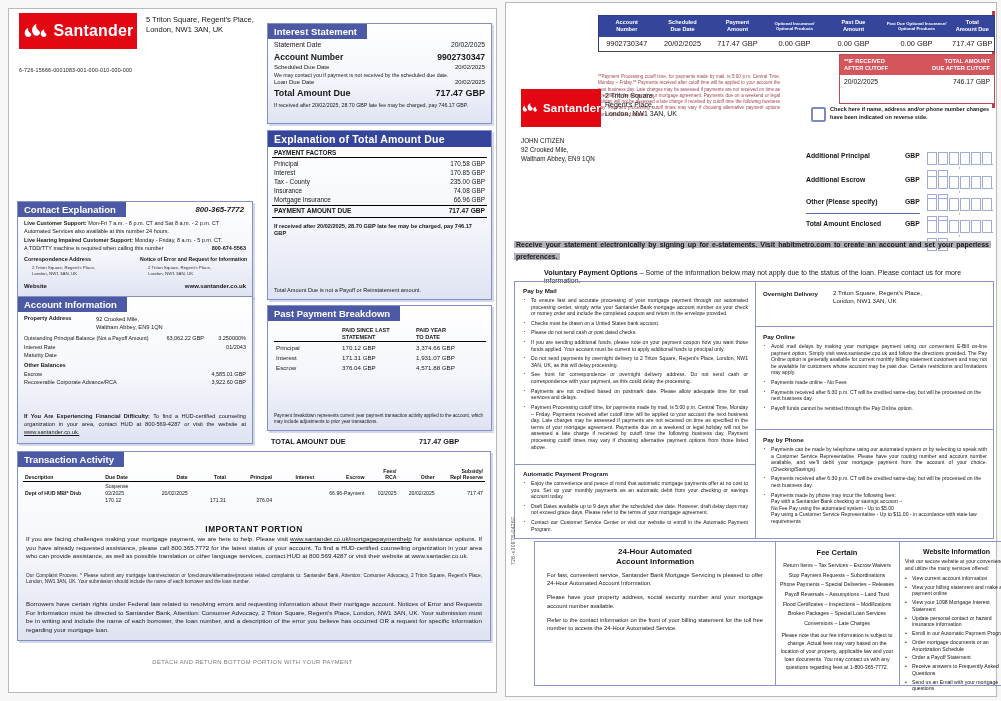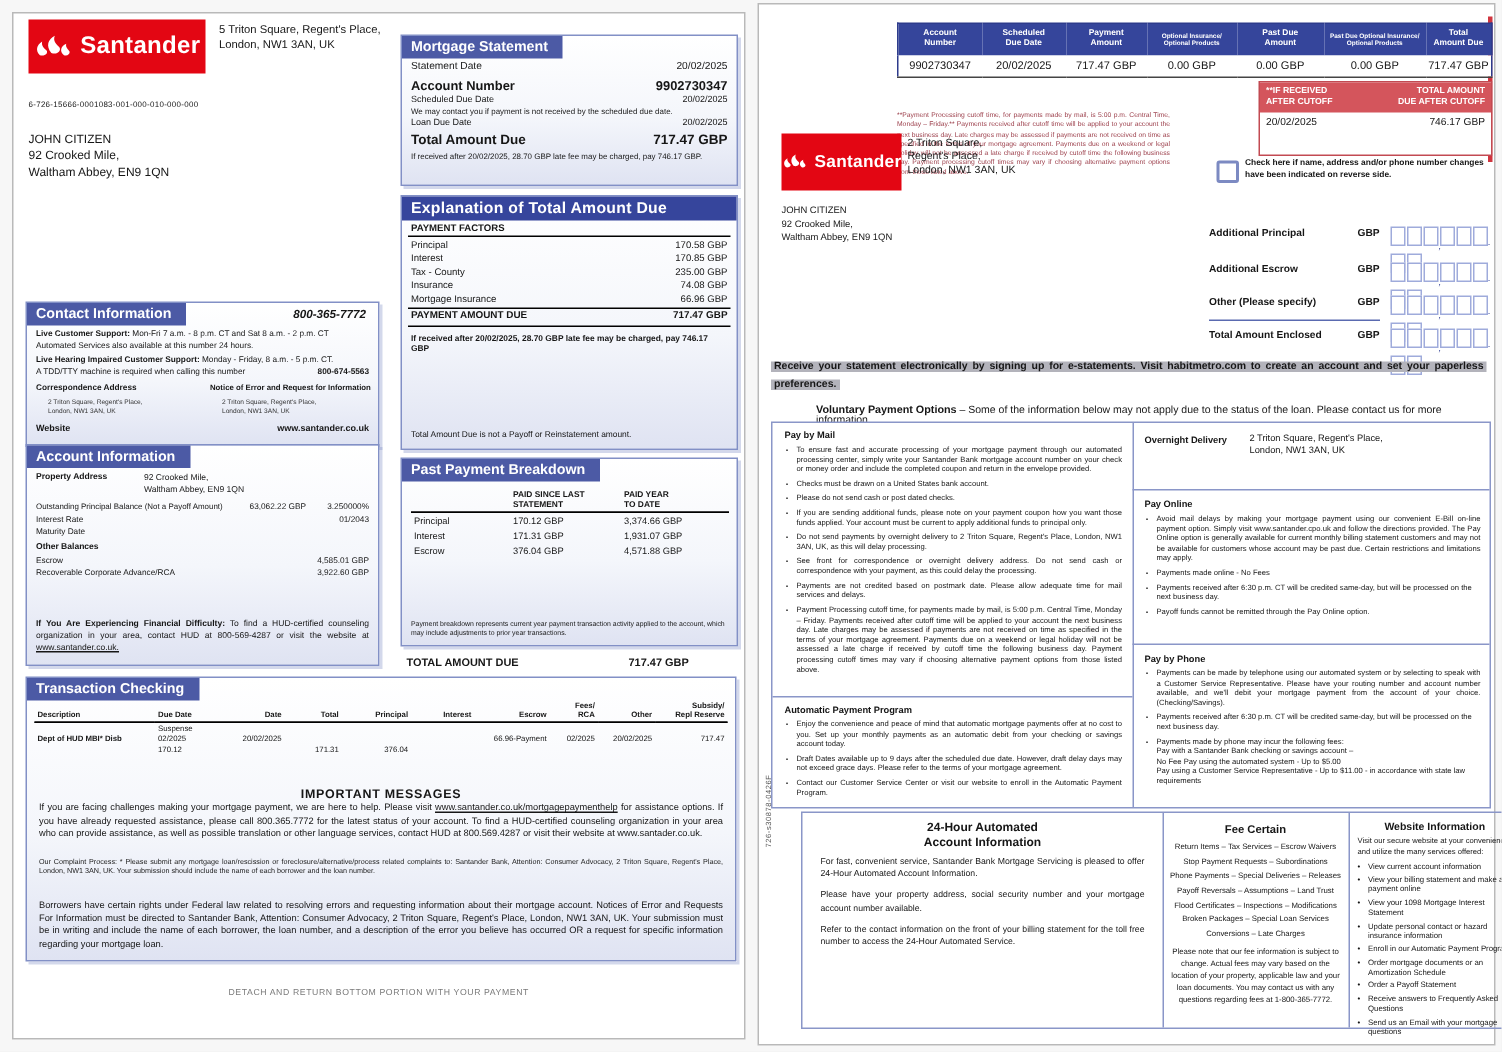--- a/index.html
+++ b/index.html
@@ -59,26 +59,23 @@
           <path d="M16 16 C11 10 13 4 19 1 C17 6 21 9 23 11 C25 14 21 18 16 16 Z"></path>
           <path d="M27 18 C23 15 24 10 29 8 C28 11 31 13 32 15 C32 17 30 19 27 18 Z"></path>
         </g>
           </svg>
       </span>
       <span class="wordmark" style="font-size:16px;">Santander</span>
     </div>
     <div class="abs pre" style="left:137px;top:6px;font-size:7.5px;line-height:1.35;">5 Triton Square, Regent's Place,
 London, NW1 3AN, UK</div>
     <div class="abs" style="left:10px;top:58px;font-size:5.3px;letter-spacing:.2px;">6-726-15666-0001083-001-000-010-000-000</div>
-    <div class="abs pre" style="left:10px;top:79px;font-size:8px;line-height:1.35;">JOHN CITIZEN
-92 Crooked Mile,
-Waltham Abbey, EN9 1QN</div>
 
     <div class="panel" style="left:258px;top:14px;width:225px;height:101px;">
-      <div class="phdr">Mortgage Statement</div>
+      <div class="phdr">Interest Statement</div>
       <div class="abs row" style="left:6px;right:6px;top:17px;font-size:6.8px;">
         <span>Statement Date</span>
         <span>20/02/2025</span>
       </div>
       <div class="abs row b" style="left:6px;right:6px;top:28px;font-size:8.6px;">
         <span>Account Number</span>
         <span>9902730347</span>
       </div>
       <div class="abs row" style="left:6px;right:6px;top:40px;font-size:6px;">
         <span>Scheduled Due Date</span>
@@ -166,21 +163,21 @@
       <div class="hline" style="left:4px;right:4px;top:86px;"></div>
       <div class="abs b" style="left:6px;right:6px;top:92px;font-size:5.6px;line-height:1.3;">If received after 20/02/2025, 28.70 GBP late fee may be charged, pay 746.17 GBP</div>
       <div class="abs" style="left:6px;right:6px;bottom:6px;font-size:5.6px;">Total Amount Due is not a Payoff or Reinstatement amount.</div>
     </div>
     <div class="abs" style="left:262px;top:428px;width:220px;font-size:7.3px;">
       <span class="b">TOTAL AMOUNT DUE</span>
       <span class="b abs" style="left:148px;top:0;">717.47 GBP</span>
     </div>
 
     <div class="panel" style="left:8px;top:192px;width:236px;height:97px;">
-      <div class="phdr">Contact Information</div>
+      <div class="phdr">Contact Explanation</div>
       <div class="abs b" style="right:8px;top:3px;font-size:7.8px;font-style:italic;">800-365-7772</div>
       <div class="abs" style="left:6px;right:6px;top:17px;font-size:5.5px;line-height:1.5;">
         <div>
           <span class="b">Live Customer Support:</span>
           <span>Mon-Fri 7 a.m. - 8 p.m. CT and Sat 8 a.m. - 2 p.m. CT</span>
         </div>
         <div>Automated Services also available at this number 24 hours.</div>
         <div>
           <span class="b">Live Hearing Impaired Customer Support:</span>
           <span>Monday - Friday, 8 a.m. - 5 p.m. CT.</span>
@@ -223,21 +220,21 @@
         <div class="abs" style="right:0;top:36px;text-align:right;">4,585.01 GBP</div>
         <div class="abs" style="left:0;top:44px;">Recoverable Corporate Advance/RCA</div>
         <div class="abs" style="right:0;top:44px;text-align:right;">3,922.60 GBP</div>
       </div>
       <div class="abs j" style="left:6px;right:6px;bottom:6px;font-size:5.7px;line-height:1.4;">
         <span class="b">If You Are Experiencing Financial Difficulty:</span><span> To find a HUD-certified counseling organization in your area, contact HUD at 800-569-4287 or visit the website at </span><span class="ul">www.santander.co.uk.</span>
       </div>
     </div>
 
     <div class="panel" style="left:8px;top:442px;width:474px;height:190px;">
-      <div class="phdr">Transaction Checking</div>
+      <div class="phdr">Transaction Activity</div>
       <table class="ttable abs" style="left:5px;top:16px;width:462px;">
         <colgroup>
           <col style="width:80px">
             <col style="width:42px">
             <col style="width:44px">
             <col style="width:38px">
             <col style="width:46px">
           <col style="width:42px">
             <col style="width:50px">
             <col style="width:32px">
@@ -280,21 +277,21 @@
 66.96-Payment</td>
             <td>
 02/2025</td>
             <td>
 20/02/2025</td>
             <td>
 717.47</td>
           </tr>
         </tbody>
       </table>
-      <div class="abs b" style="left:0;right:0;top:72px;text-align:center;font-size:8.3px;letter-spacing:.5px;">IMPORTANT MESSAGES</div>
+      <div class="abs b" style="left:0;right:0;top:72px;text-align:center;font-size:8.3px;letter-spacing:.5px;">IMPORTANT PORTION</div>
       <div class="abs j" style="left:8px;right:8px;top:83px;font-size:6.2px;line-height:1.38;">
         <span>If you are facing challenges making your mortgage payment, we are here to help. Please visit </span><span class="ul">www.santander.co.uk/mortgagepaymenthelp</span><span> for assistance options. If you have already requested assistance, please call 800.365.7772 for the latest status of your account. To find a HUD-certified counseling organization in your area who can provide assistance, as well as possible translation or other language services, contact HUD at 800.569.4287 or visit their website at www.santader.co.uk.</span>
       </div>
       <div class="abs j" style="left:8px;right:8px;top:121px;font-size:4.8px;line-height:1.35;color:#222;">Our Complaint Process: * Please submit any mortgage loan/rescission or foreclosure/alternative/process related complaints to: Santander Bank, Attention: Consumer Advocacy, 2 Triton Square, Regent's Place, London, NW1 3AN, UK. Your submission should include the name of each borrower and the loan number.</div>
       <div class="abs j" style="left:8px;right:8px;top:148px;font-size:6.2px;line-height:1.38;">Borrowers have certain rights under Federal law related to resolving errors and requesting information about their mortgage account. Notices of Error and Requests For Information must be directed to Santander Bank, Attention: Consumer Advocacy, 2 Triton Square, Regent's Place, London, NW1 3AN, UK.  Your submission must be in writing and include the name of each borrower, the loan number, and a description of the error you believe has occurred OR a request for specific information regarding your mortgage loan.</div>
     </div>
 
     <div class="abs" style="left:0;right:0;top:650px;text-align:center;font-size:5.8px;color:#7a7a7a;letter-spacing:.4px;">DETACH AND RETURN BOTTOM PORTION WITH YOUR PAYMENT</div>
   </div>
 

